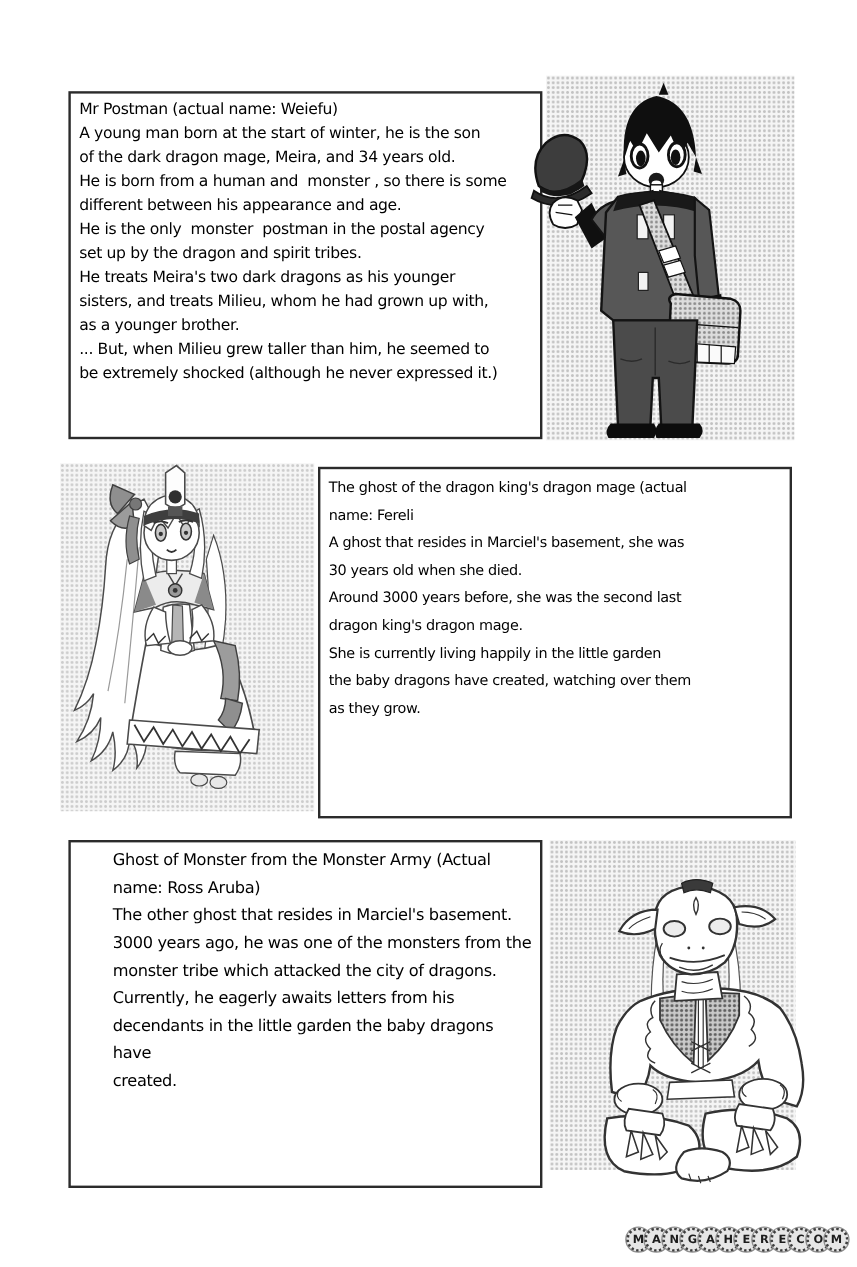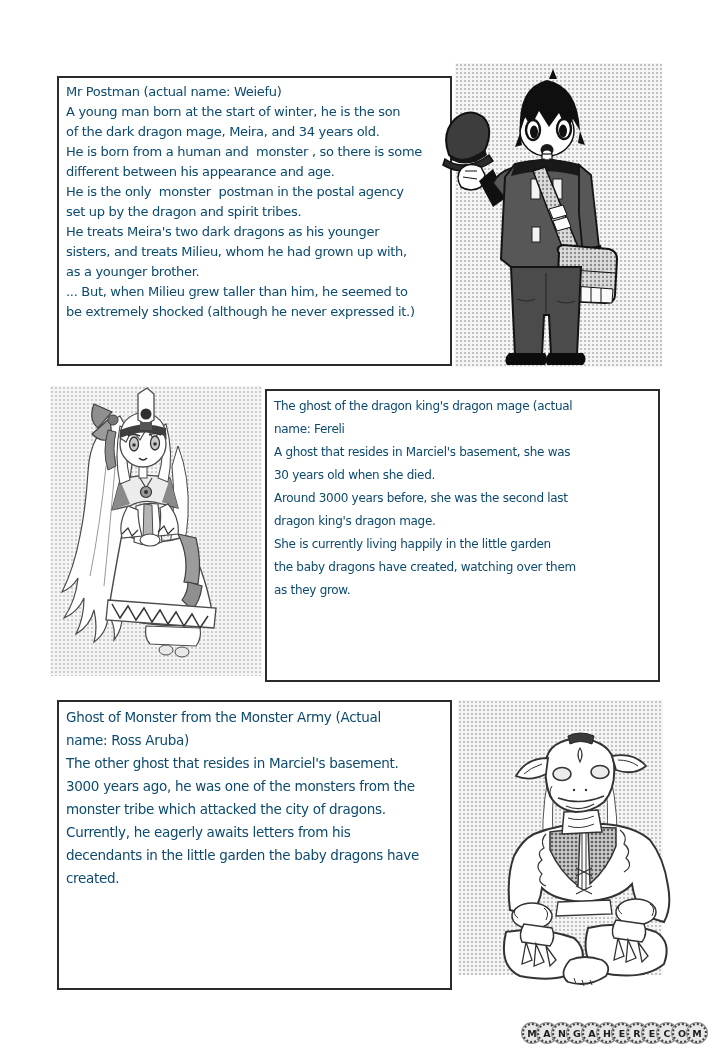--- a/index.html
+++ b/index.html
@@ -5,32 +5,32 @@
   html,body{margin:0;padding:0;}
   body{width:714px;height:1056px;background:#ffffff;font-family:"DejaVu Sans",sans-serif;}
   #page{position:relative;width:714px;height:1056px;background:#ffffff;overflow:hidden;}
 
   .profile-box{
     position:absolute;
     box-sizing:border-box;
     border:2px solid #2b2b2b;
     background:#ffffff;
     padding:4px 7px;
-    color:#0c4a6e;
+    color:#000000;
   }
   .profile-text{
     white-space:pre-wrap;
     letter-spacing:-0.3px;
   }
   #box-postman{left:57px;top:76px;width:395px;height:290px;}
   #box-postman .profile-text{font-size:13px;line-height:20px;}
   #box-fereli{left:265px;top:389px;width:395px;height:293px;}
   #box-fereli .profile-text{font-size:12px;line-height:23px;}
   #box-ross{left:57px;top:700px;width:395px;height:290px;}
-  #box-ross .profile-text{font-size:13.5px;line-height:23px;}
+  #box-ross .profile-text{font-size:13.5px;line-height:23px;margin-left:28px;}
 
   .char-panel{
     position:absolute;
     background-color:#f5f5f5;
     background-image:radial-gradient(circle,#c2c2c2 1px,rgba(0,0,0,0) 1.3px);
     background-size:4px 4px;
   }
   .char-panel svg{position:absolute;}
   #panel-postman{left:455px;top:63px;width:207px;height:304px;}
   #panel-postman svg{left:-14px;top:0;}

